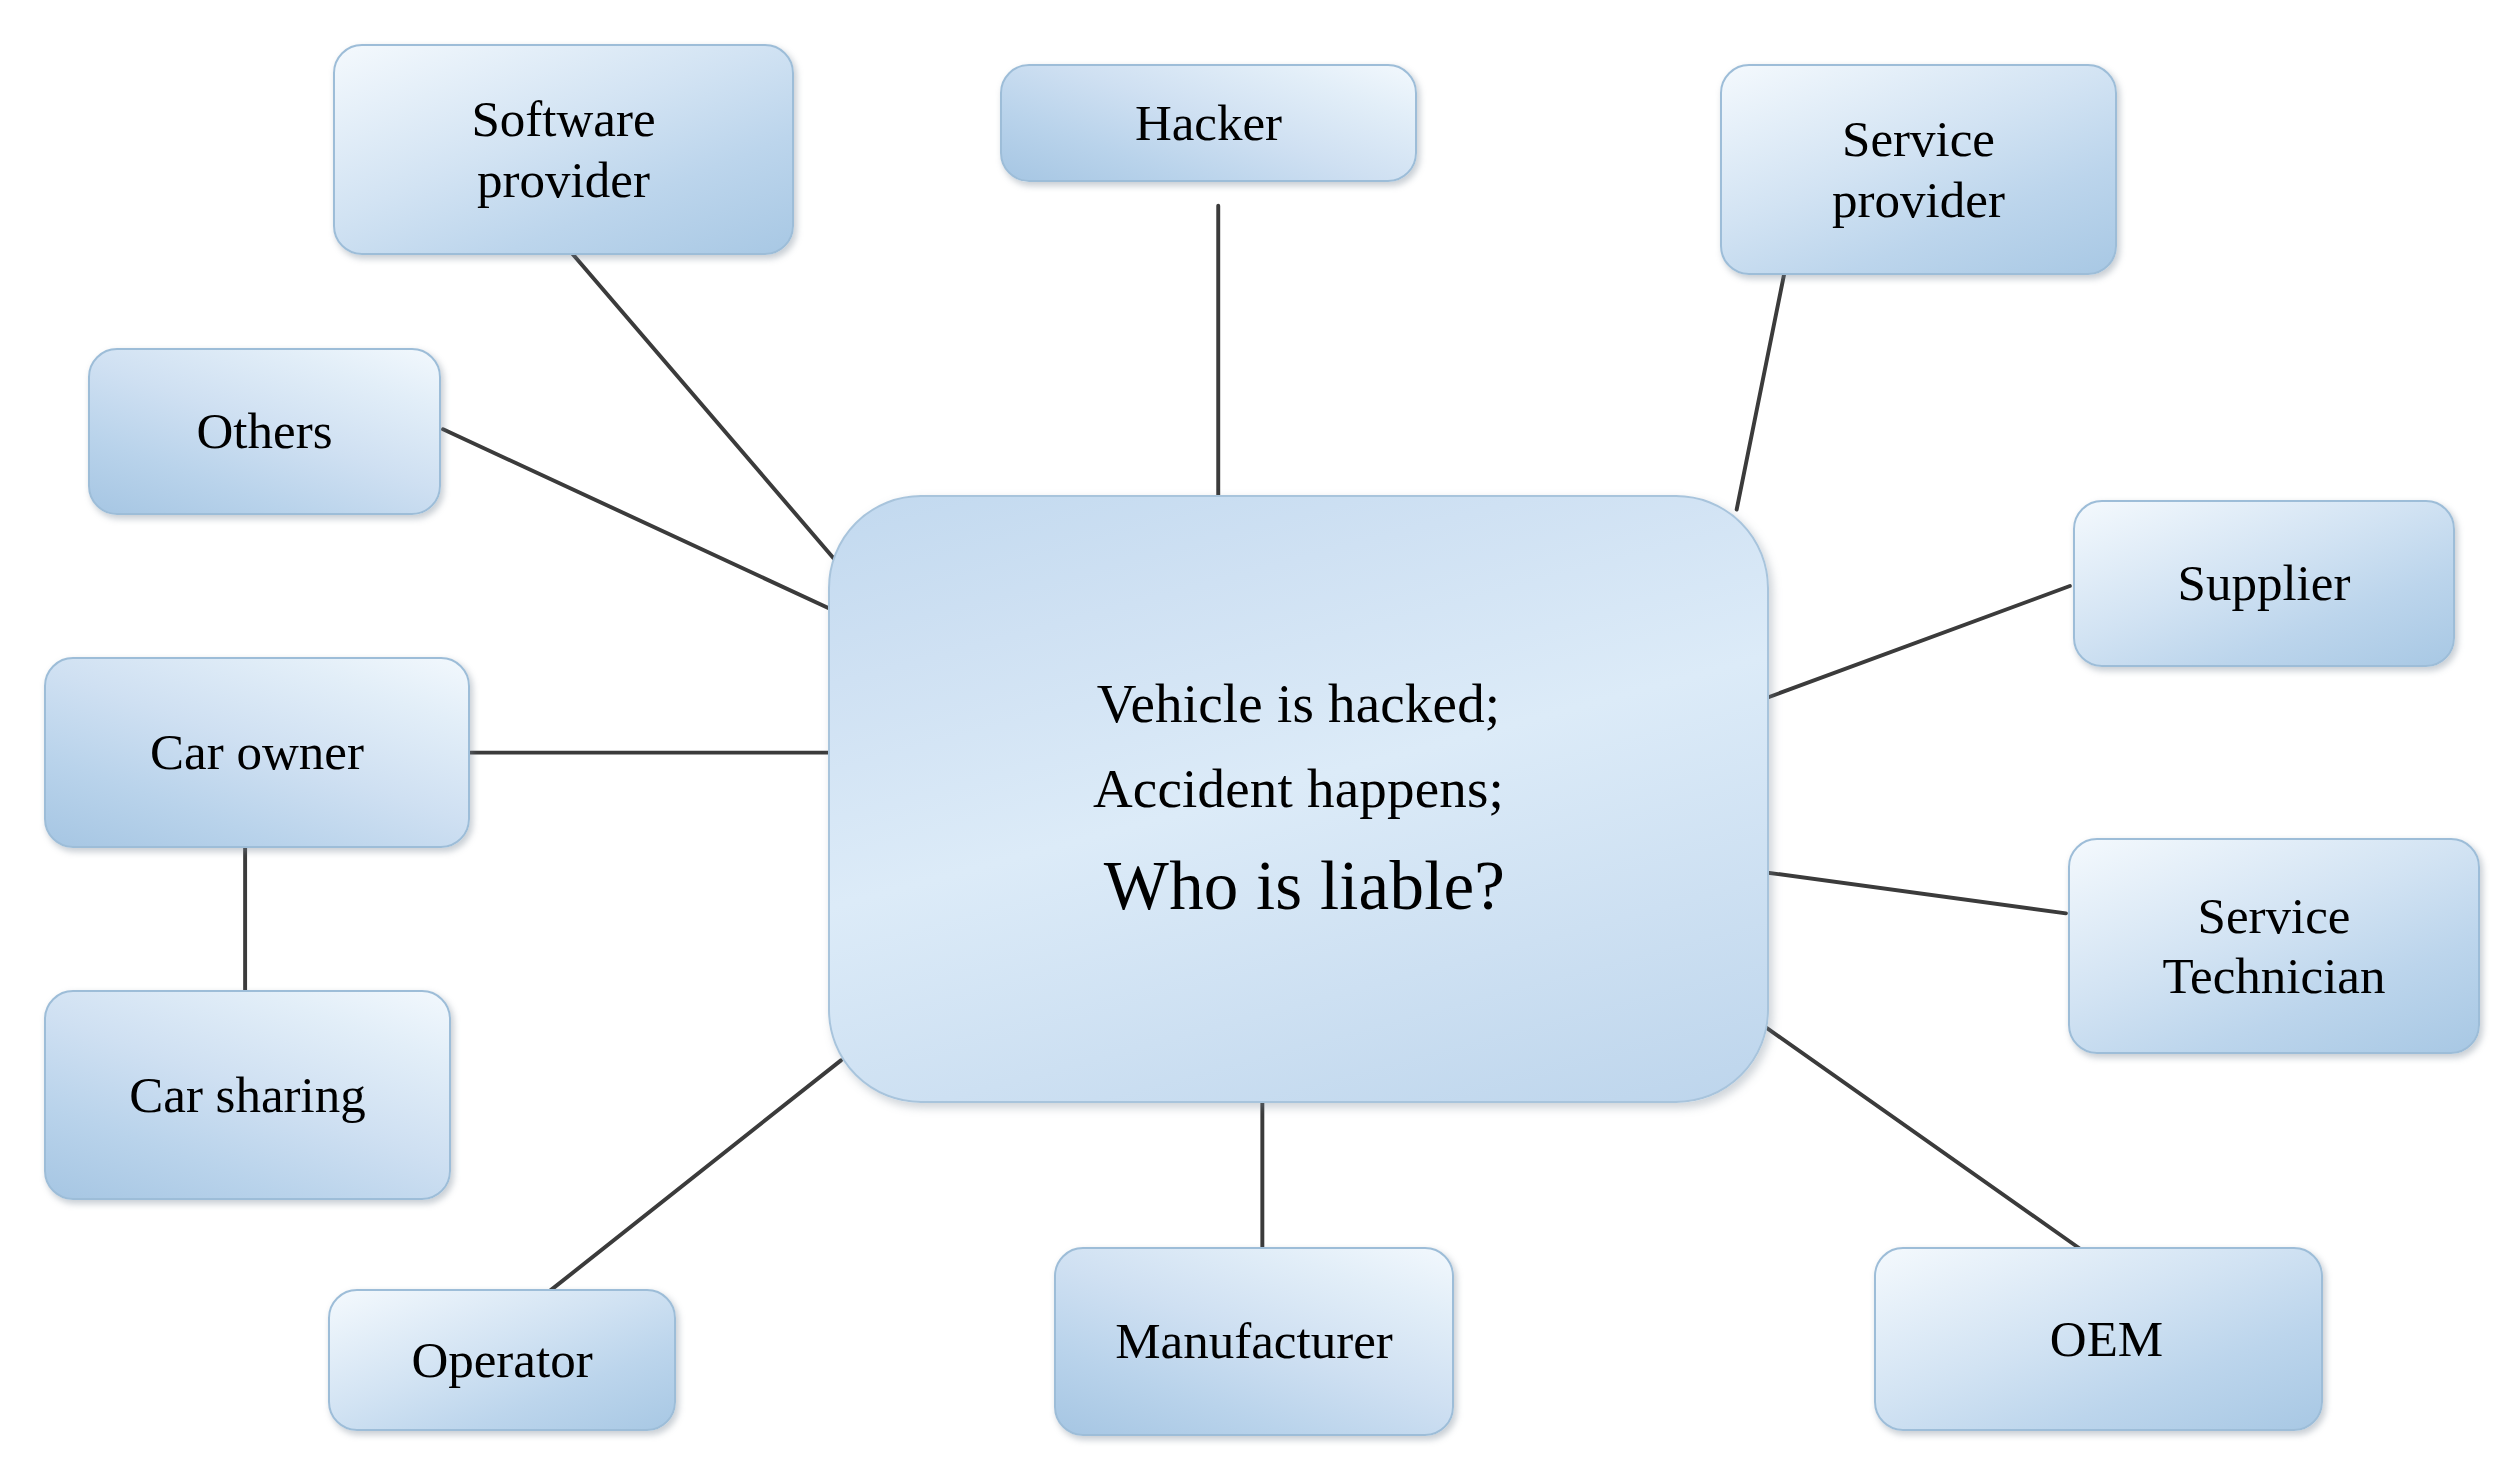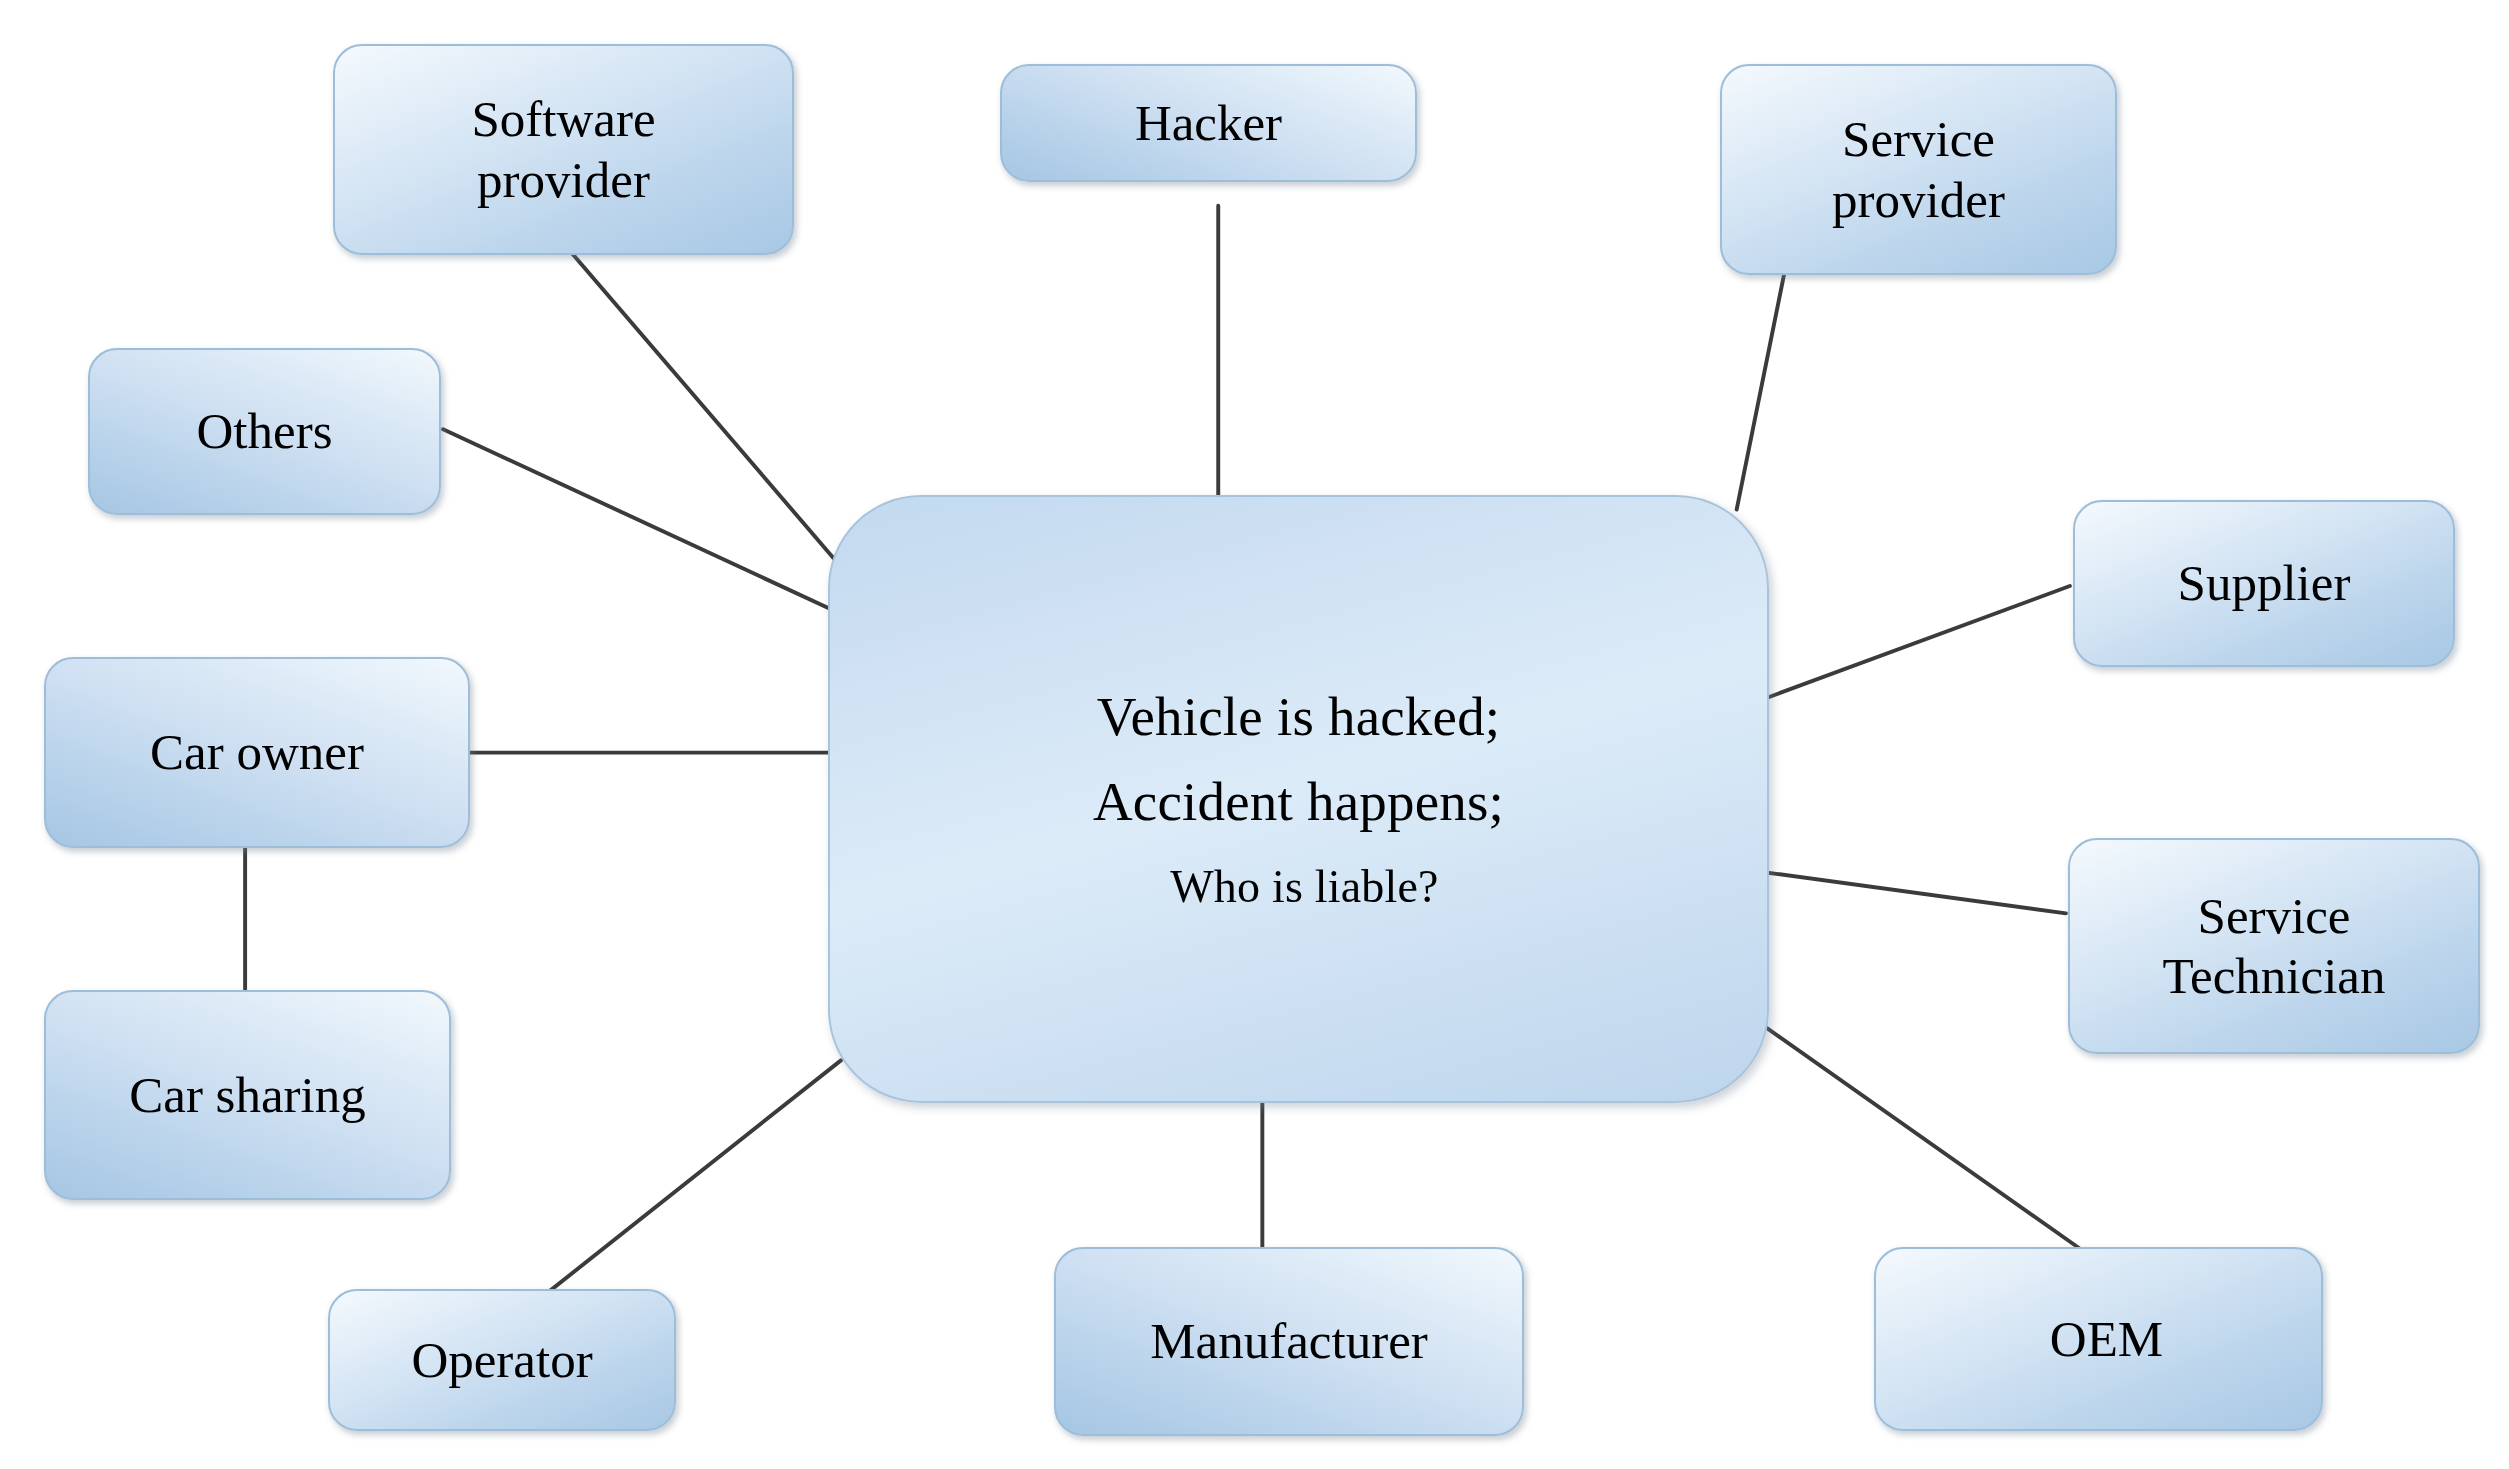--- a/index.html
+++ b/index.html
@@ -76,21 +76,21 @@
   }
   .center-line {
     display: block;
     width: 100%;
     text-align: center;
     font-size: 55px;
     letter-spacing: 0.2px;
     margin: 10.8px 0;
   }
   .center-line.emphasis {
-    font-size: 46px;
+    font-size: 69px;
     margin-top: 15.7px;
     margin-left: 12px;
   }
 </style>
 </head>
 <body>
 
 <div id="canvas">
 
   <svg id="edge-layer" viewBox="0 0 2560 1499" xmlns="http://www.w3.org/2000/svg">
@@ -119,18 +119,18 @@
       <div class="node alt" style="left: 1000px; top: 64px; width: 417px; height: 118px; font-size: 51px;"><span style="white-space: pre-line;">Hacker</span></div>
       <div class="node" style="left: 1720px; top: 64px; width: 397px; height: 211px; font-size: 51px;"><span style="white-space: pre-line;">Service
 provider</span></div>
       <div class="node alt" style="left: 88px; top: 348px; width: 353px; height: 167px; font-size: 51px;"><span style="white-space: pre-line;">Others</span></div>
       <div class="node" style="left: 2073px; top: 500px; width: 382px; height: 167px; font-size: 51px;"><span style="white-space: pre-line;">Supplier</span></div>
       <div class="node alt" style="left: 44px; top: 657px; width: 426px; height: 191px; font-size: 51px;"><span style="white-space: pre-line;">Car owner</span></div>
       <div class="node" style="left: 2068px; top: 838px; width: 412px; height: 216px; font-size: 51px;"><span style="white-space: pre-line;">Service
 Technician</span></div>
       <div class="node alt" style="left: 44px; top: 990px; width: 407px; height: 210px; font-size: 51px;"><span style="white-space: pre-line;">Car sharing</span></div>
       <div class="node" style="left: 328px; top: 1289px; width: 348px; height: 142px; font-size: 51px;"><span style="white-space: pre-line;">Operator</span></div>
-      <div class="node alt" style="left: 1054px; top: 1247px; width: 470px; height: 189px; font-size: 51px; border-radius: 29px;"><span style="white-space: pre-line;">Manufacturer</span></div>
+      <div class="node alt" style="left: 1054px; top: 1247px; width: 400px; height: 189px; font-size: 51px; border-radius: 29px;"><span style="white-space: pre-line;">Manufacturer</span></div>
       <div class="node" style="left: 1874px; top: 1247px; width: 449px; height: 184px; font-size: 51px; padding-left: 16px;"><span style="white-space: pre-line;">OEM</span></div>
     </div>
 
 </div>
 
 
 </body></html>

